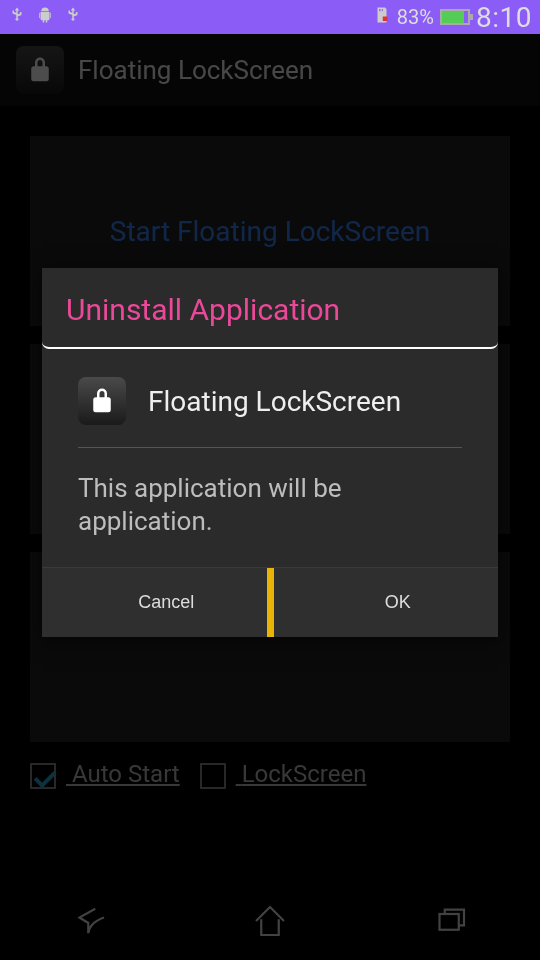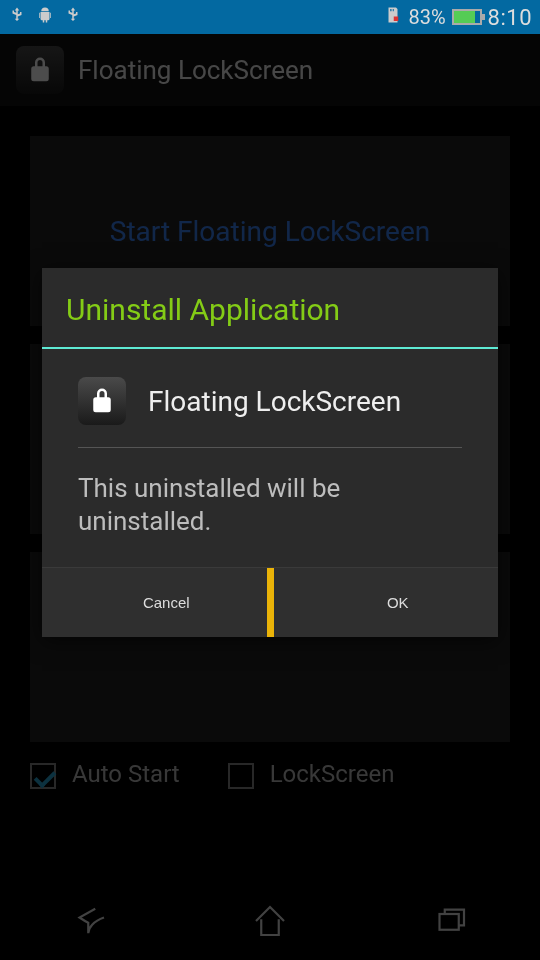--- a/index.html
+++ b/index.html
@@ -10,30 +10,30 @@
     font-family: Roboto, "Helvetica Neue", Arial, sans-serif;
     color: #ccc;
     overflow: hidden;
     position: relative;
   }
 
   
   .status-bar {
     height: 34px;
     width: 100%;
-    background: #0369a1;
+    background: #8b5cf6;
     display: flex;
     align-items: center;
     padding: 0 8px;
     font-size: 20px;
     color: #ddd;
   }
   .status-left { display: flex; align-items: center; gap: 10px; }
   .status-right { margin-left: auto; display: flex; align-items: center; gap: 6px; }
-  .status-right .clock { font-size: 22px; letter-spacing: .5px; }
+  .status-right .clock { font-size: 28px; letter-spacing: .5px; }
   .status-right .batt {
     display: inline-block; width: 30px; height: 16px;
     border: 2px solid #aaa; position: relative;
   }
   .status-right .batt::after {
     content: ""; position: absolute; right: -5px; top: 3px;
     width: 3px; height: 6px; background: #aaa;
   }
   .status-right .batt .fill {
     position: absolute; left: 0; top: 0; bottom: 0;
@@ -68,25 +68,26 @@
   }
   .card {
     background: rgba(40,40,40,0.9);
     margin-bottom: 18px;
     height: 190px;
     display:flex; align-items:center; justify-content:center;
   }
   .card-start { font-size: 28px; color: #3b82f6; }
   .options {
     display: flex;
-    gap: 48px;
+    gap: 20px;
     margin-top: 18px;
     font-size: 24px;
     color: #bbb;
     align-items:center;
+    text-decoration:underline;
   }
   .chk {
     display:inline-block; width:26px; height:26px;
     border:2px solid #888; margin-right:10px;
     position:relative; vertical-align:middle;
   }
   .chk.checked::after{
     content:""; position:absolute; left:3px; top:6px;
     width:16px; height:8px;
     border-left:4px solid #2aa4d4;
@@ -114,24 +115,25 @@
     background: rgba(0,0,0,0.70);
   }
   .dialog {
     position: absolute;
     left: 42px; right: 42px;
     top: 268px;
     background: #2b2b2b;
     box-shadow: 0 4px 20px rgba(0,0,0,.6);
   }
   .dialog-title {
-    color: #84cc16;
+    color: #ec4899;
     font-size: 30px;
     padding: 24px 24px 20px;
-    border-bottom: 2px solid #5eead4;
+    border-bottom: 2px solid #ffffff;
+    border-radius: 7px;
   }
   .dialog-body {
     padding: 28px 36px 30px;
   }
   .app-row {
     display:flex; align-items:center; gap:22px;
     padding-bottom: 22px;
     border-bottom: 1px solid #555;
   }
   .app-row .app-name { font-size: 28px; color: #eee; }
@@ -144,21 +146,21 @@
   .dialog-buttons {
     display: flex;
     height: 70px;
     border-top: 1px solid #3a3a3a;
   }
   .dialog-buttons button {
     flex: 1;
     background: #2f2f2f;
     border: none;
     color: #ddd;
-    font-size: 15px;
+    font-size: 18px;
     cursor: pointer;
     padding-left: 24px;
   }
   .dialog-buttons button + button {
     border-left: 7px solid #eab308;
   }
 </style>
 </head>
 <body>
 
@@ -247,19 +249,19 @@
   <div class="dialog-title">Uninstall Application</div>
   <div class="dialog-body">
     <div class="app-row">
       <span class="app-icon">
         <svg viewBox="0 0 24 24" fill="#fff">
             <path d="M12 2a4 4 0 0 1 4 4v3h1a2 2 0 0 1 2 2v8a2 2 0 0 1-2 2H7a2 2 0 0 1-2-2v-8a2 2 0 0 1 2-2h1V6a4 4 0 0 1 4-4zm0 2a2 2 0 0 0-2 2v3h4V6a2 2 0 0 0-2-2z"></path>
           </svg>
       </span>
       <span class="app-name">Floating LockScreen</span>
     </div>
-    <div class="uninstall-msg">This uninstalled will be uninstalled.</div>
+    <div class="uninstall-msg">This application will be application.</div>
   </div>
   <div class="dialog-buttons">
     <button>Cancel</button>
     <button>OK</button>
   </div>
 </div>
 
 </body></html>

